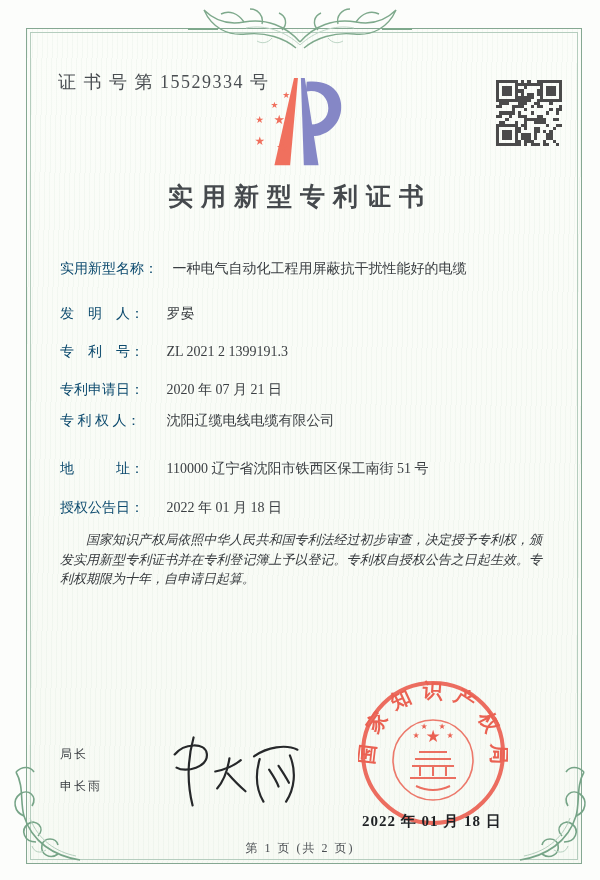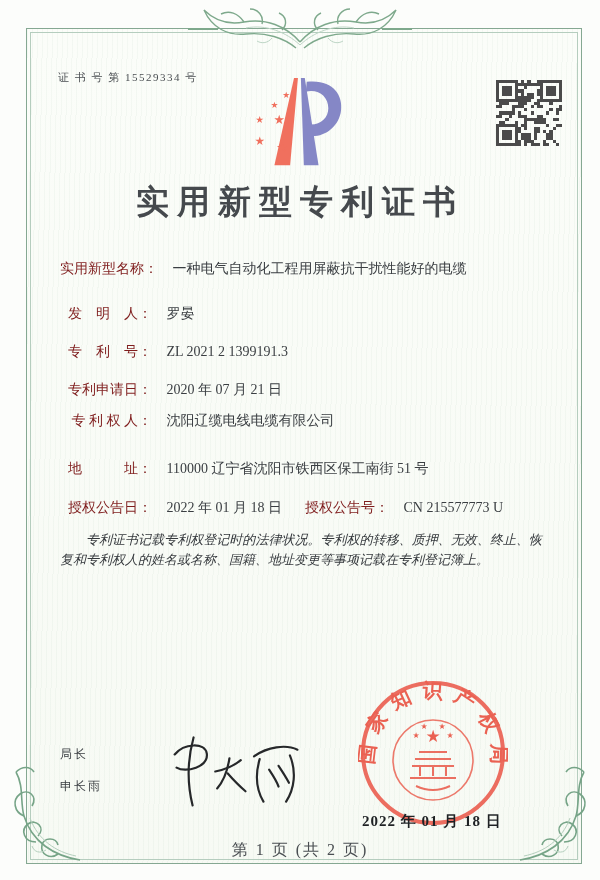--- a/index.html
+++ b/index.html
@@ -16,55 +16,55 @@
     background:
       repeating-linear-gradient(91deg, rgba(140,180,152,0.07) 0 1px, transparent 1px 5px),
       linear-gradient(#fbfdf9,#f7faf4);
   }
   .frame-inner{
     position:absolute;left:3px;top:3px;right:3px;bottom:3px;
     border:1px solid #b5cdbe;
   }
   .cert-no{
     position:absolute;left:58px;top:70px;
-    font-size:11px;color:#4a4e52;letter-spacing:1.5px;
+    font-size:18px;color:#4a4e52;letter-spacing:1.5px;
   }
   .logo{position:absolute;left:246px;top:74px;width:98px;height:98px;}
   .qr{
     position:absolute;left:496px;top:80px;width:66px;height:66px;
     display:grid;grid-template-columns:repeat(21,1fr);grid-template-rows:repeat(21,1fr);
   }
   .qr div{background:transparent;}
   .qr div.on{background:#4b4b4b;}
   .title{
     position:absolute;left:0;top:180px;width:100%;
-    text-align:center;font-size:33px;font-weight:600;
+    text-align:center;font-size:25px;font-weight:600;
     letter-spacing:8px;color:#45494d;
   }
   .row{position:absolute;left:60px;width:490px;font-size:14px;color:#3f4347;}
-  .row .lbl{display:inline-block;min-width:92px;color:#7f1d1d;text-align:right;}
+  .row .lbl{display:inline-block;min-width:92px;color:#0c4a6e;}
   .row .val{color:#3a3e42;margin-left:11px;}
   .grant-no{position:absolute;left:245px;top:0;}
   .paras{
     position:absolute;left:60px;top:530px;width:482px;
     font-size:13px;line-height:19.5px;text-align:justify;
     font-style:italic;color:#35393d;
   }
   .paras p{margin:0 0 6px 0;text-indent:2em;}
   .signer{position:absolute;left:60px;font-size:12px;letter-spacing:2px;color:#3a3e42;}
   .signature{position:absolute;left:142px;top:728px;width:190px;height:85px;}
   .seal{position:absolute;left:358px;top:678px;width:150px;height:150px;}
   .seal-date{
     position:absolute;left:362px;top:812px;width:150px;
     font-size:15px;font-weight:600;color:#1f2225;letter-spacing:1px;
     text-align:left;z-index:5;
   }
   .footer{
     position:absolute;left:0;top:840px;width:100%;
-    text-align:center;font-size:16px;letter-spacing:2px;color:#4a4e52;
+    text-align:center;font-size:12px;letter-spacing:2px;color:#4a4e52;
   }
   .flourish-top{position:absolute;left:188px;top:2px;width:224px;height:52px;}
   .flourish-bl{position:absolute;left:6px;top:758px;width:78px;height:106px;}
   .flourish-br{position:absolute;left:516px;top:758px;width:78px;height:106px;transform:scaleX(-1);}
 </style>
 </head>
 <body>
 
 <div class="frame-outer">
   <div class="frame-inner"></div>
@@ -597,28 +597,24 @@
   <span class="lbl">专 利 权 人：</span>
   <span class="val">沈阳辽缆电线电缆有限公司</span>
 </div>
 <div class="row" style="top:460px">
   <span class="lbl">地　　　址：</span>
   <span class="val">110000 辽宁省沈阳市铁西区保工南街 51 号</span>
 </div>
 <div class="row" style="top:499px">
   <span class="lbl">授权公告日：</span>
   <span class="val">2022 年 01 月 18 日</span>
-  <span class="grant-no">
-    <span class="lbl" style="min-width:0">授权公告号：</span>
-    <span class="val">CN 215577773 U</span>
-  </span>
 </div>
 
 <div class="paras">
-  <p>专利证书记载专利权登记时的法律状况。专利权的转移、质押、无效、终止、恢复和专利权人的姓名或名称、国籍、地址变更等事项记载在专利登记簿上。</p>
+  <p>国家知识产权局依照中华人民共和国专利法经过初步审查，决定授予专利权，颁发实用新型专利证书并在专利登记簿上予以登记。专利权自授权公告之日起生效。专利权期限为十年，自申请日起算。</p>
 </div>
 
 <div class="signer" style="top:746px">局长</div>
 <div class="signer" style="top:778px">申长雨</div>
 
 <svg class="signature" viewBox="0 0 160 90">
   <g fill="none" stroke="#26282a" stroke-width="2.3" stroke-linecap="round">
     <path d="M34 10 C28 32 27 58 33 82"></path>
     <path d="M14 28 C24 16 46 15 48 27 C50 41 26 48 16 42"></path>
     <path d="M72 32 C70 45 66 56 59 64"></path>

